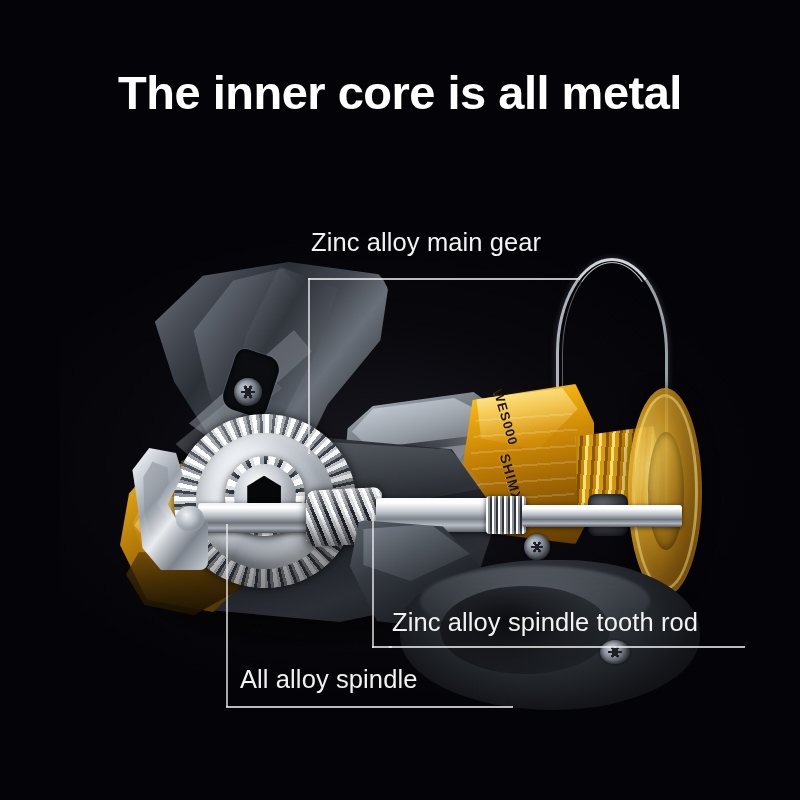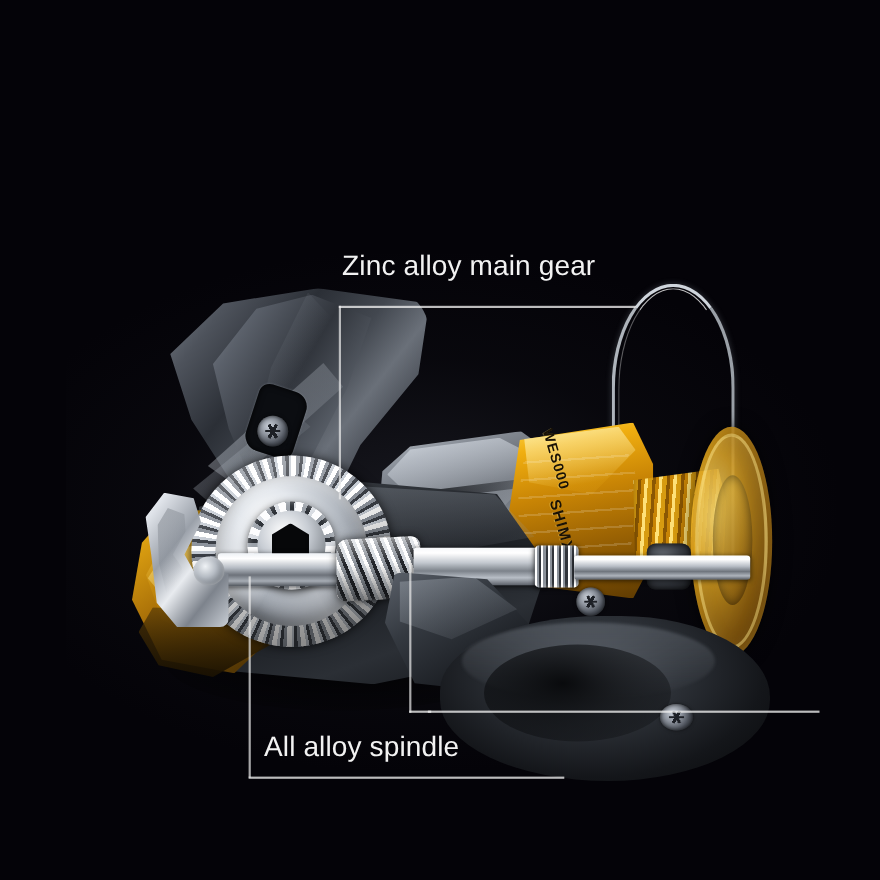--- a/index.html
+++ b/index.html
@@ -486,27 +486,31 @@
     <div class="pc lever-boss"></div>
 
     <div class="pc stem"></div>
     <div class="pc stem-hl"></div>
     <div class="pc foot"></div>
     <div class="pc foot-hl"></div>
     <div class="pc foot-dark"></div>
     <div class="pc screw" id="screw-foot"></div>
   </div>
 
+  <div class="headline">The inner core is all metal</div>
 
   <div class="callout" id="co-gear">
     <span class="txt">Zinc alloy main gear</span>
   </div>
   <div class="rule" id="co-gear-rule"></div>
   <div class="leader" id="co-gear-leader"></div>
 
+  <div class="callout" id="co-rod">
+    <span class="txt">Zinc alloy spindle tooth rod</span>
+  </div>
   <div class="rule" id="co-rod-rule"></div>
   <div class="rule" id="co-rod-rule2"></div>
   <div class="leader" id="co-rod-leader"></div>
 
   <div class="callout" id="co-spindle">
     <span class="txt">All alloy spindle</span>
   </div>
   <div class="rule" id="co-spindle-rule"></div>
   <div class="leader" id="co-spindle-leader"></div>
 

